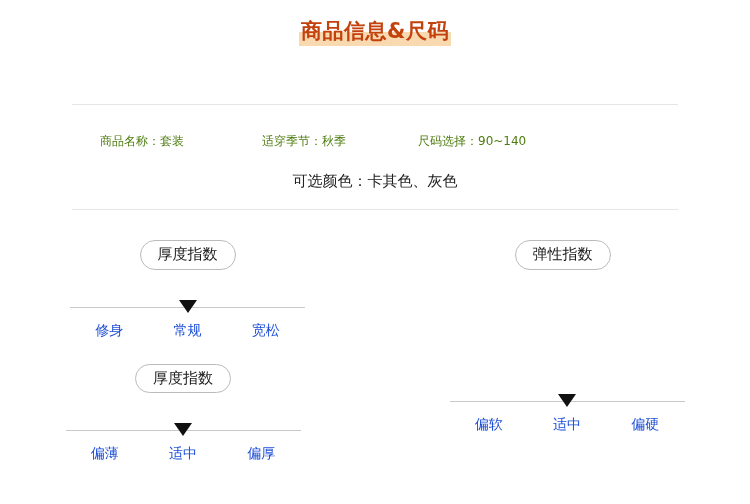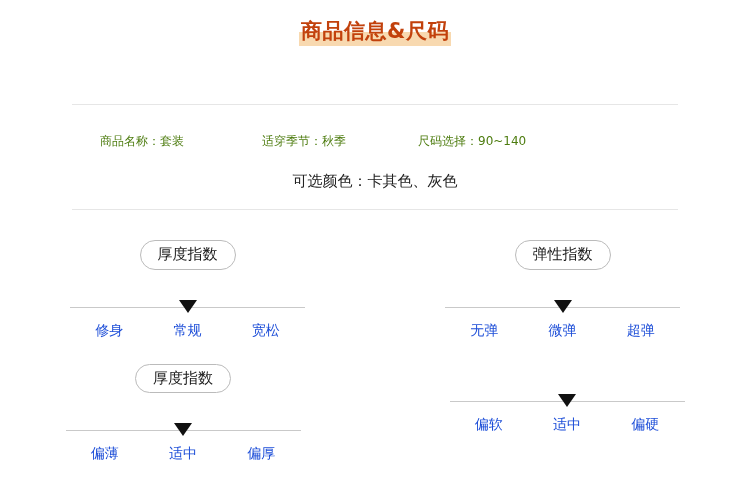--- a/index.html
+++ b/index.html
@@ -198,29 +198,20 @@
         <div class="scale-labels">
           <span>修身</span>
           <span>常规</span>
           <span>宽松</span>
         </div>
       </div>
     </div>
 
     <div class="index-block">
       <div class="pill">弹性指数</div>
-      <div class="scale">
-        <div class="scale-line"></div>
-        <div class="marker"></div>
-        <div class="scale-labels">
-          <span>无弹</span>
-          <span>微弹</span>
-          <span>超弹</span>
-        </div>
-      </div>
     </div>
 
   </div>
 
   <div class="index-row">
 
     <div class="index-block">
       <div class="pill">厚度指数</div>
       <div class="scale">
         <div class="scale-line"></div>

